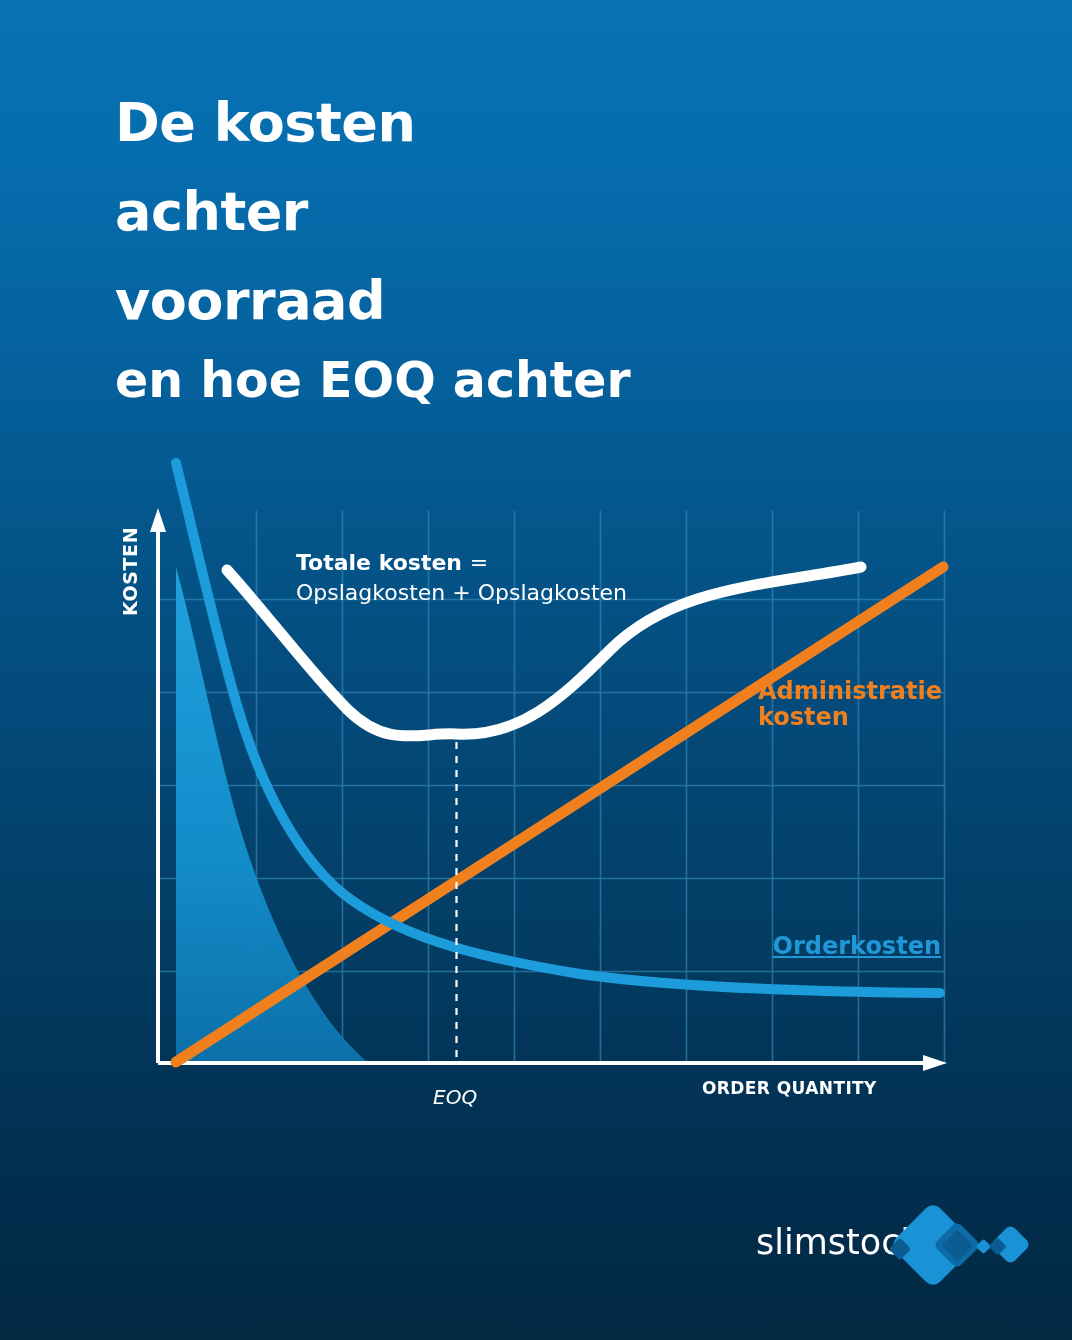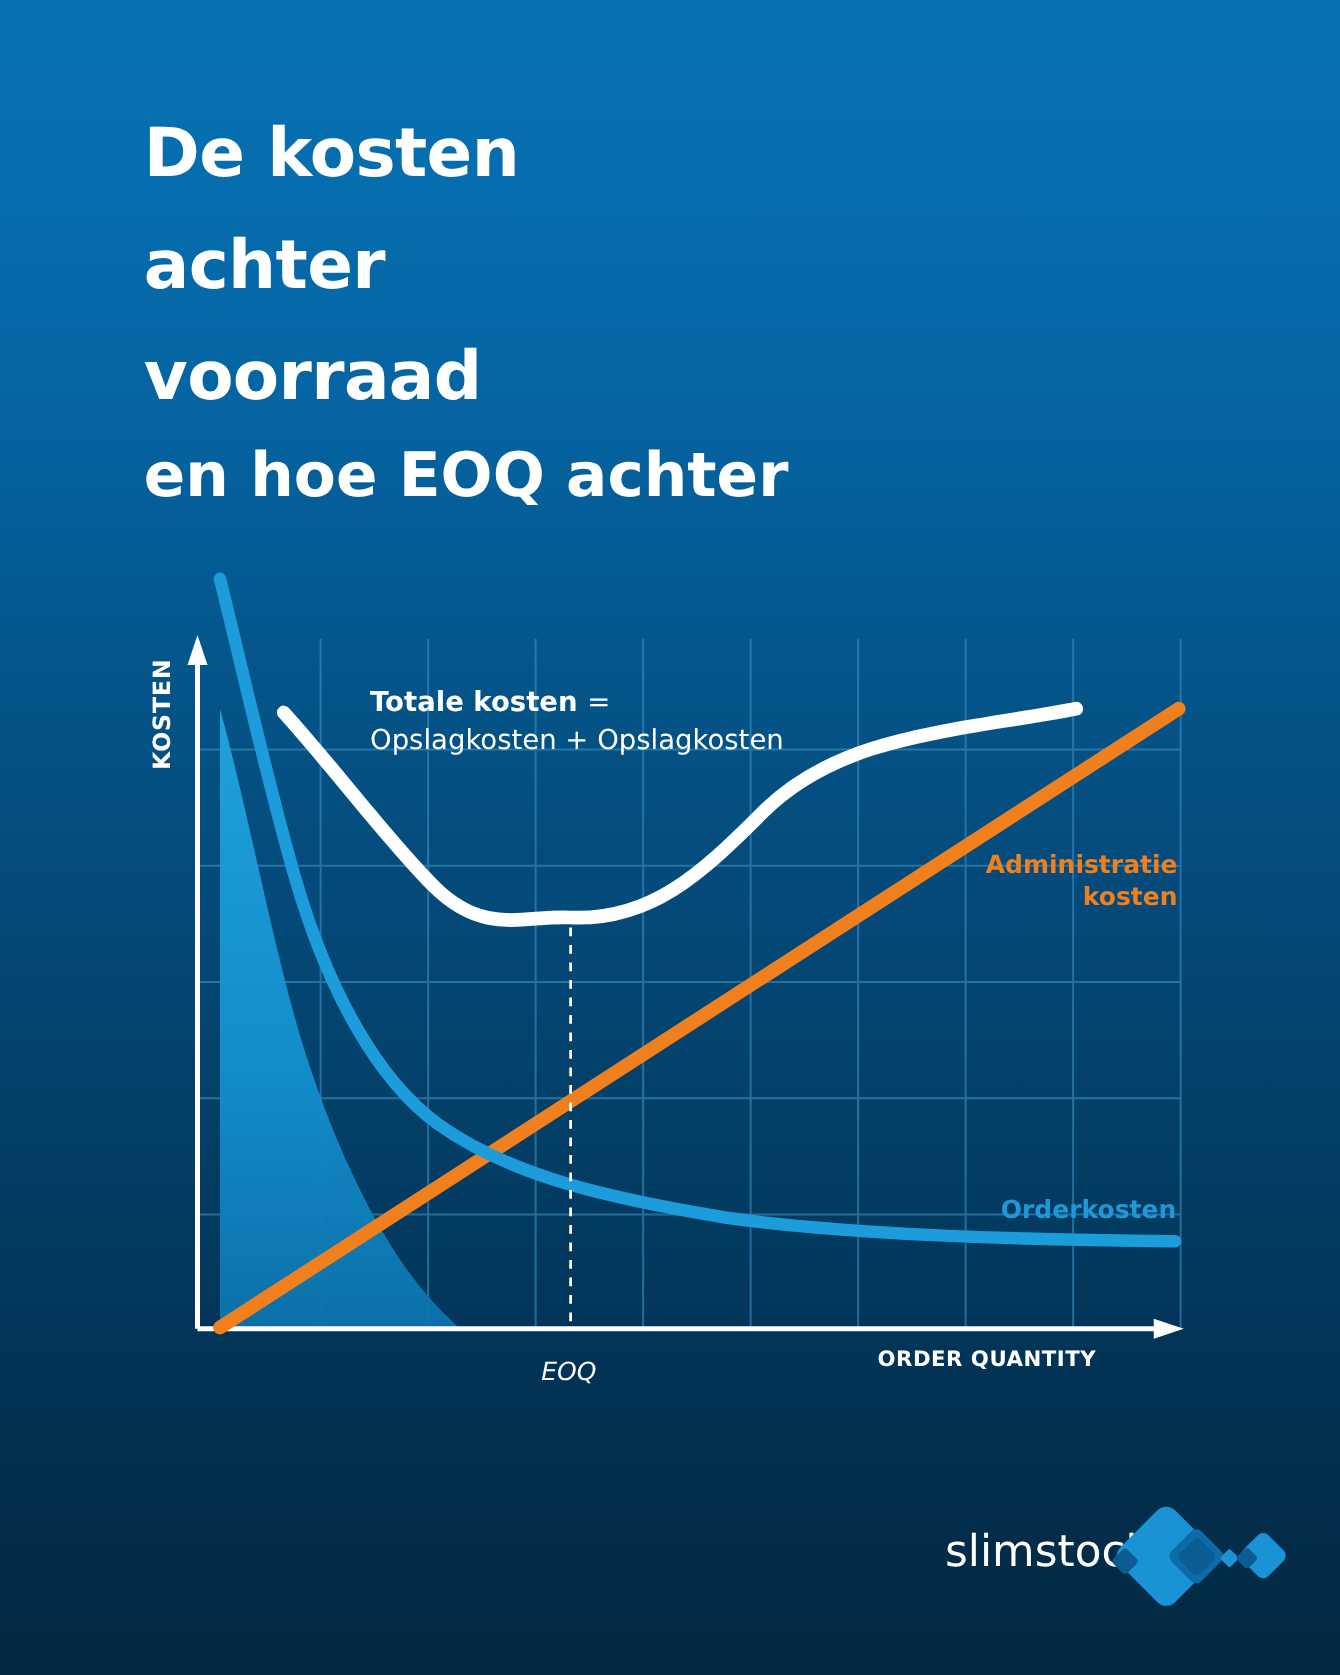--- a/index.html
+++ b/index.html
@@ -101,29 +101,30 @@
   
   .series-label {
     position: absolute;
     font-weight: bold;
     white-space: nowrap;
   }
   #admin-label {
     right: 130px;
     top: 678px;
     color: #f07f1e;
-    font-size: 20px;
-    text-align: right;
+    font-size: 24px;
+    text-align: left;
     line-height: 26px;
   }
   #orderkosten-label {
     right: 131px;
-    top: 955px;
+    top: 932px;
     color: #2098d8;
-    font-size: 20px;
+    font-size: 24px;
+    text-decoration: underline;
   }
 
   #totale-box {
     position: absolute;
     left: 296px;
     top: 548px;
     color: #ffffff;
     line-height: 30px;
   }
   #totale-box .t1 {

